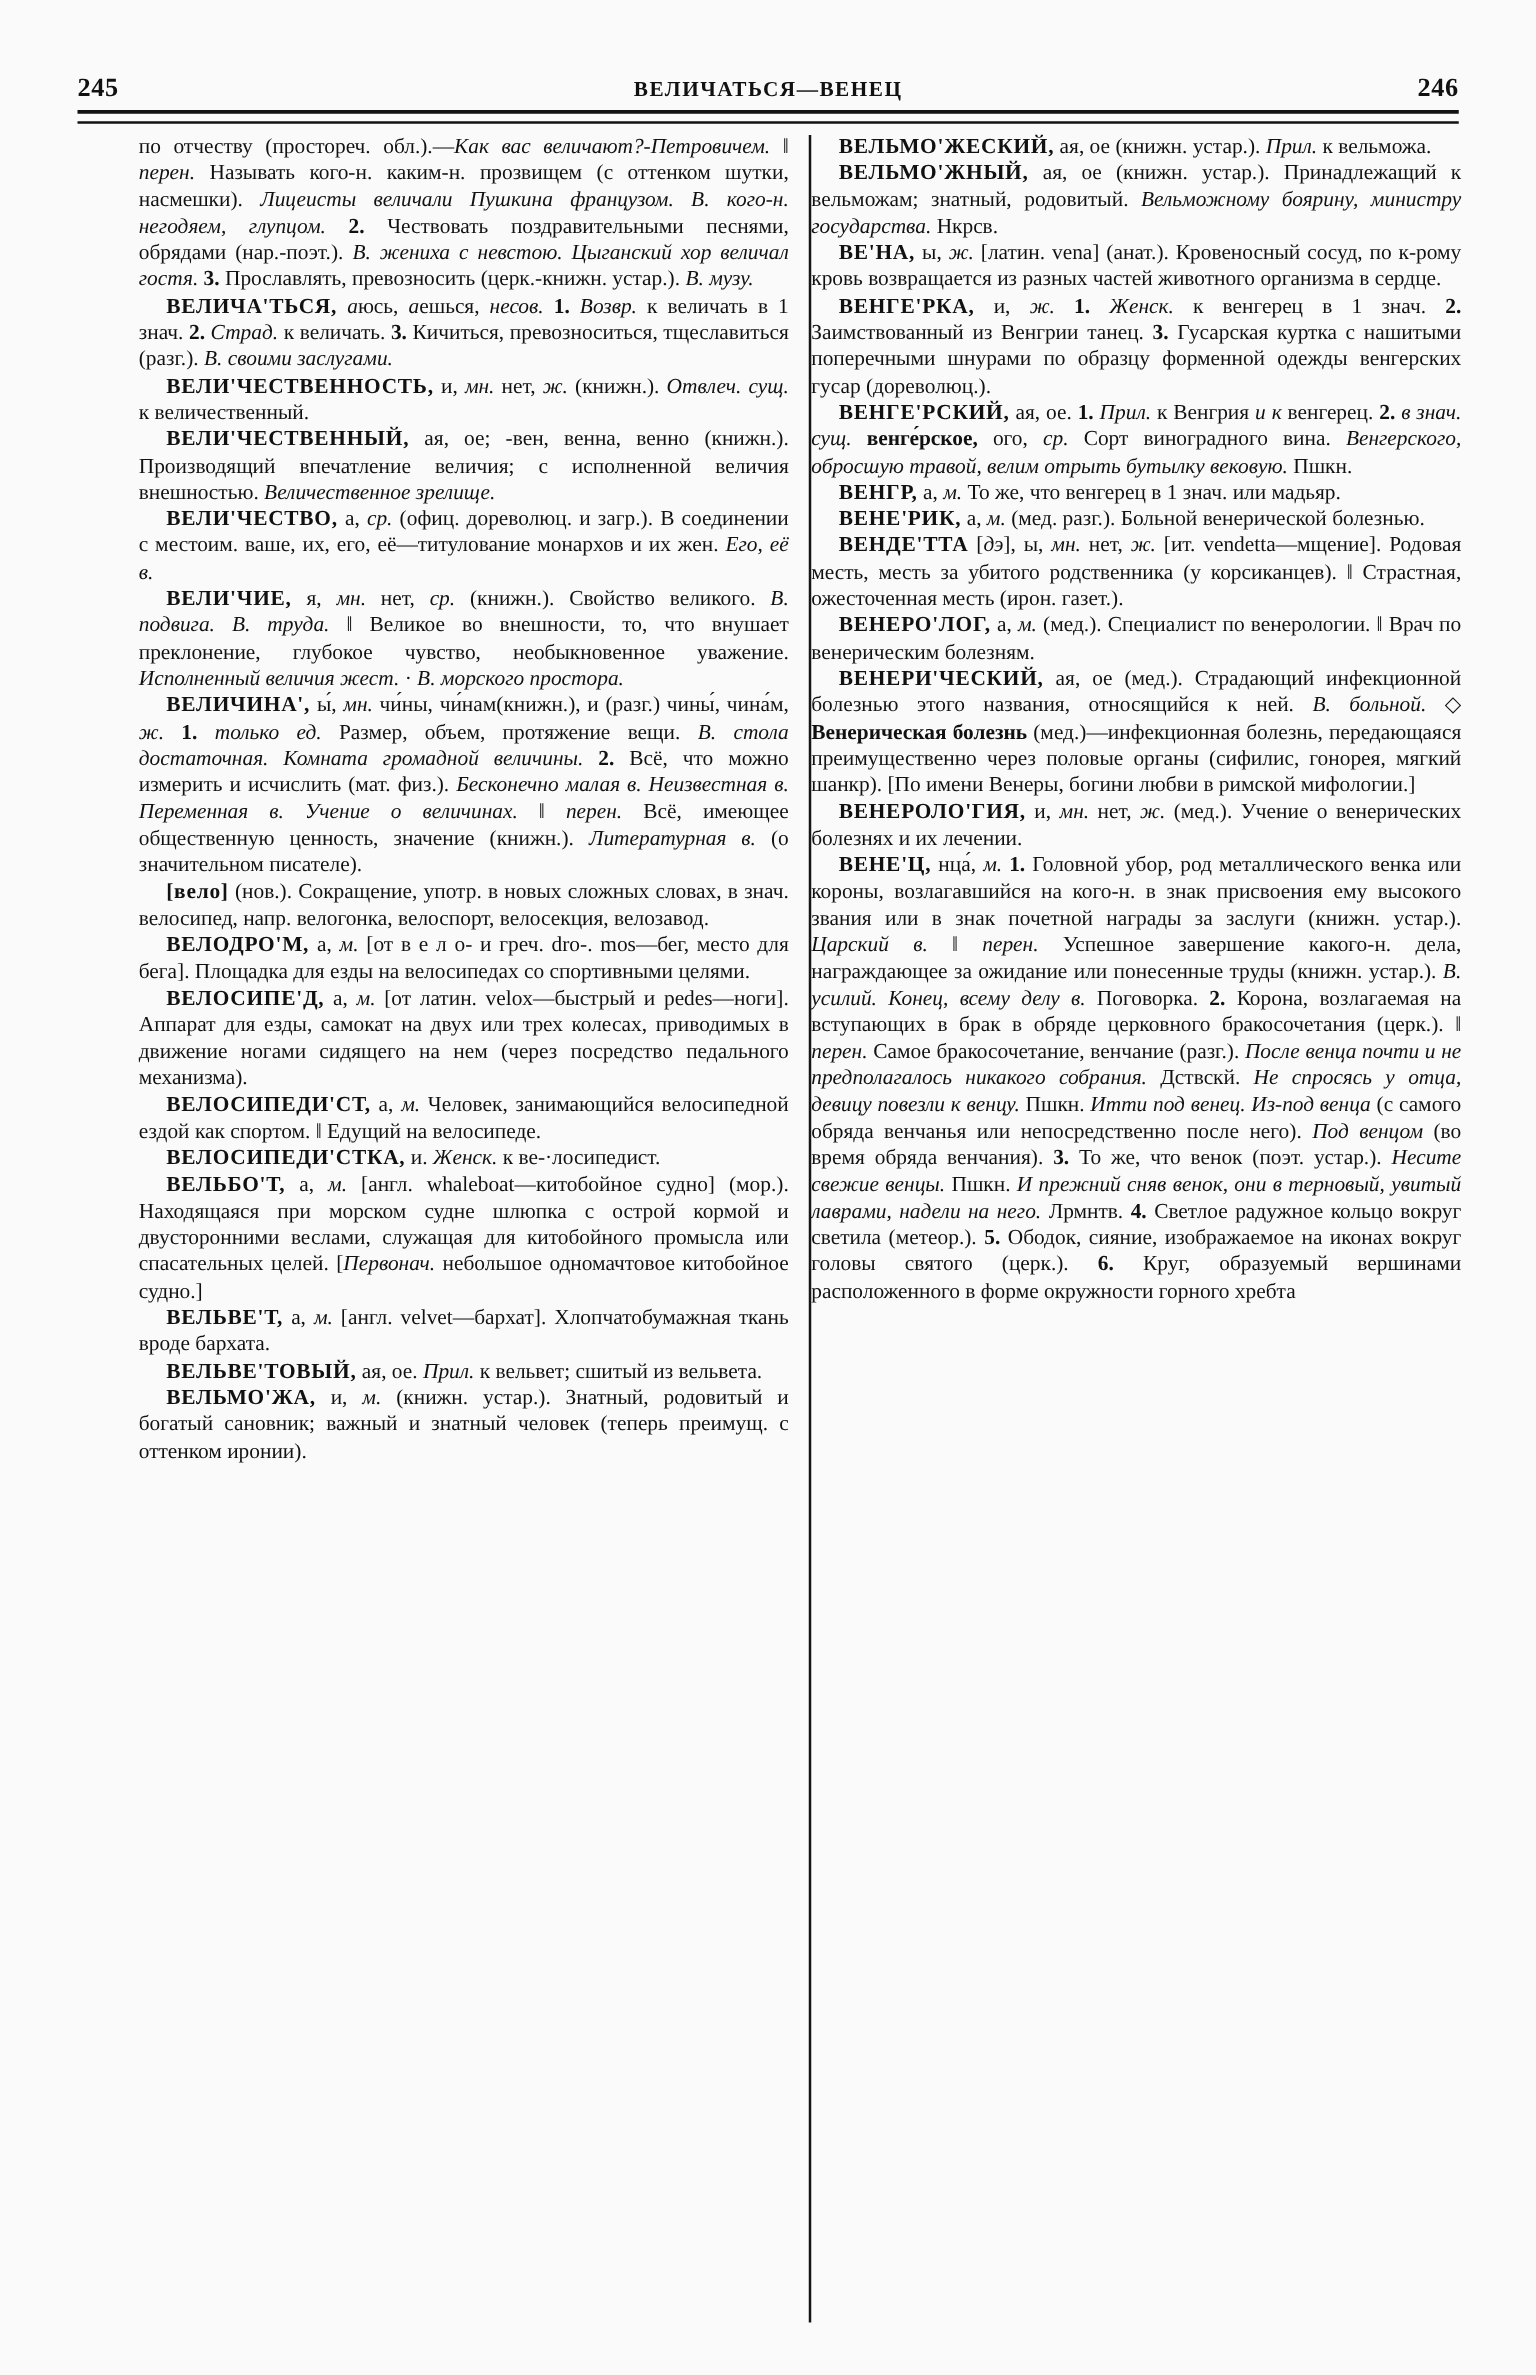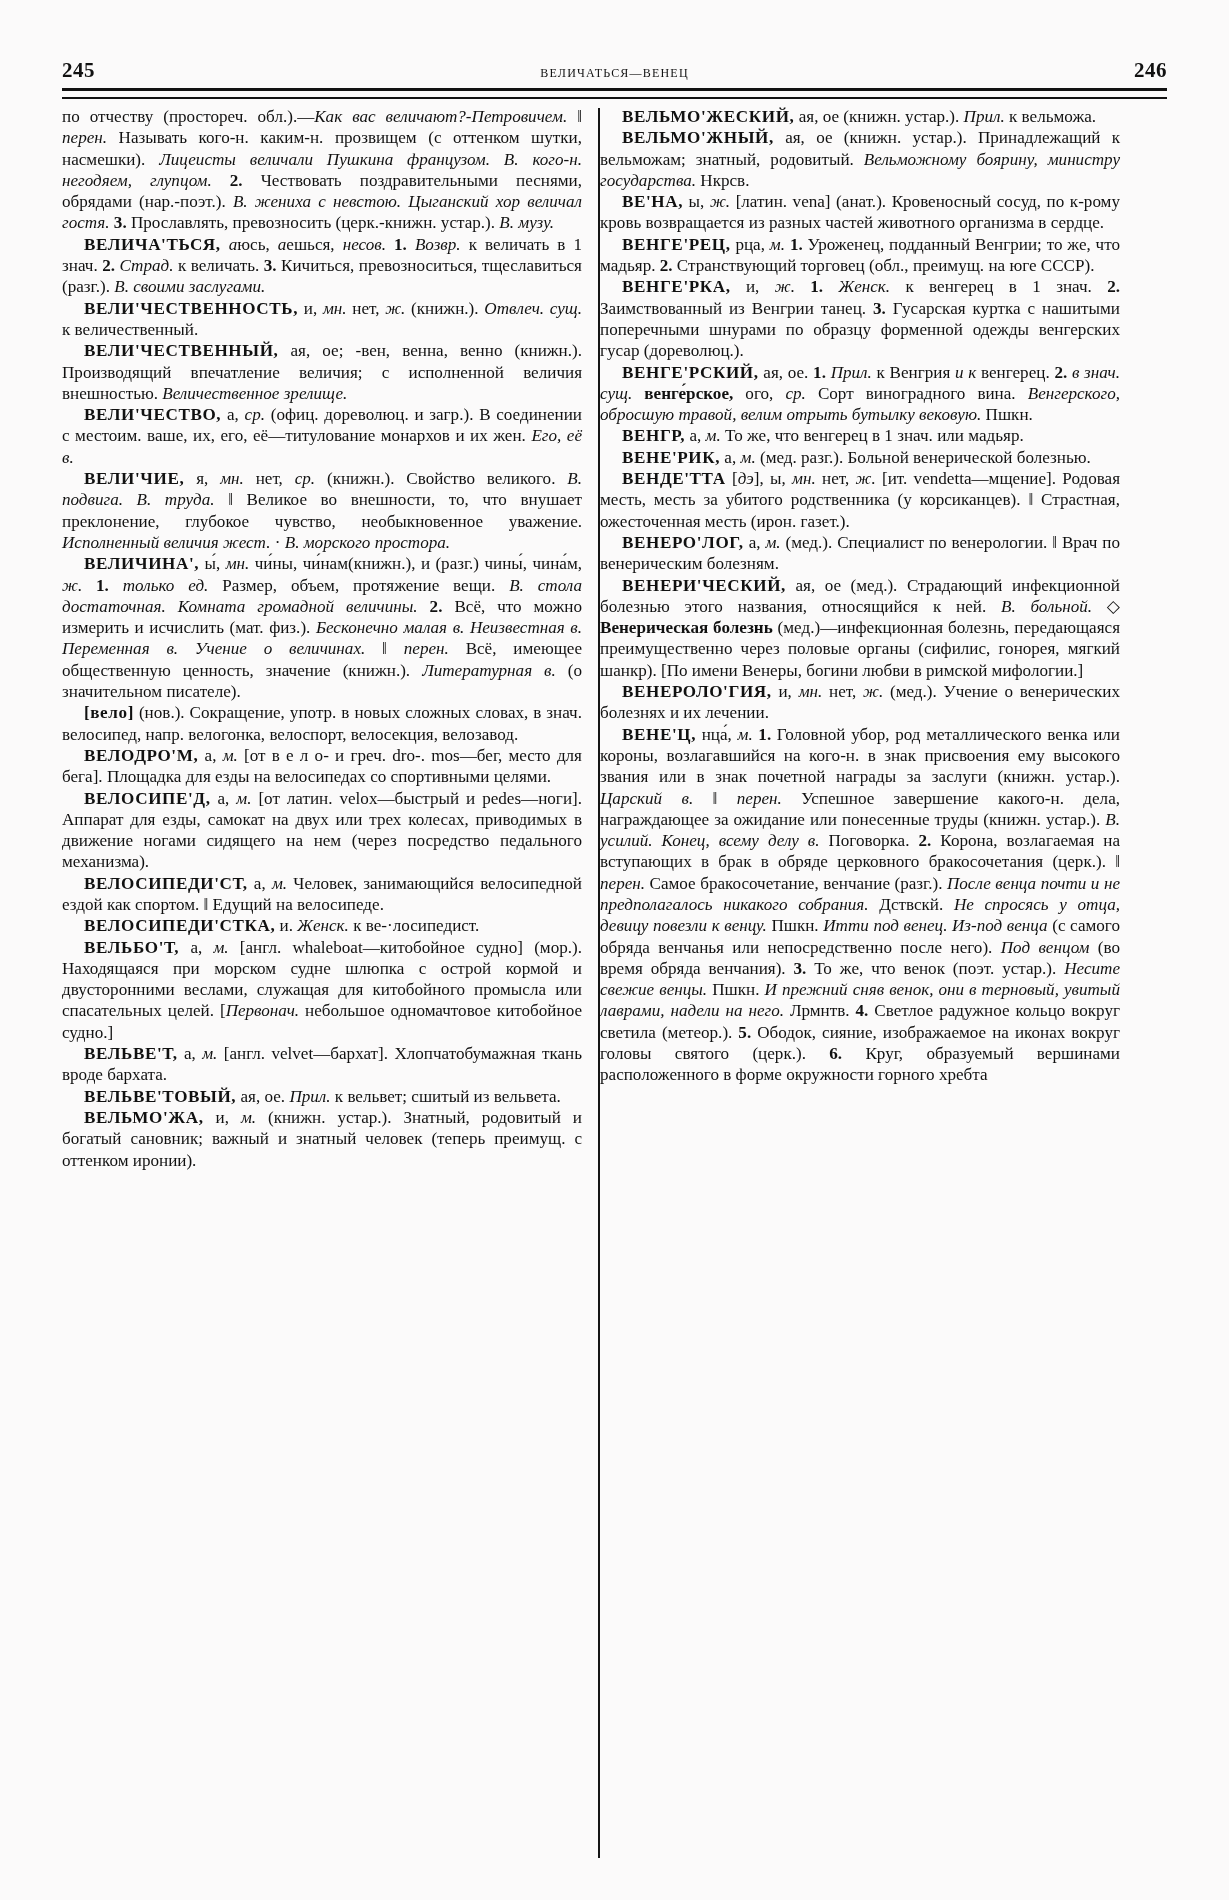--- a/index.html
+++ b/index.html
@@ -28,41 +28,42 @@
     align-items: baseline;
     justify-content: space-between;
   }
   .folio {
     font-weight: bold;
     font-size: 21px;
     letter-spacing: 0.5px;
     font-family: "Liberation Serif", serif;
   }
   .runtitle {
-    font-weight: normal;
-    font-size: 12px;
+    font-weight: bold;
+    font-size: 17px;
     letter-spacing: 1.2px;
   }
   .rule {
     position: absolute;
     left: 62px;
     right: 62px;
     top: 88px;
     height: 6px;
     border-top: 3px solid #121212;
     border-bottom: 2px solid #121212;
   }
   
   .columns {
     position: absolute;
     left: 62px;
     right: 60px;
     top: 106px;
     bottom: 40px;
     display: flex;
+    justify-content: flex-end;
   }
   .col {
     width: 520px;
     font-size: 17.1px;
     line-height: 21.3px;
     text-align: justify;
     text-justify: inter-word;
     hyphens: manual;
   }
   .col.left { padding-right: 16px; }
@@ -117,21 +118,20 @@
           <p class="entry"><span class="hw">ВЕЛЬВЕ'ТОВЫЙ,</span><span> ая, ое. <i>Прил.</i> к вельвет; сшитый из вельвета.</span></p>
           <p class="entry"><span class="hw">ВЕЛЬМО'ЖА,</span><span> и, <i>м.</i> (книжн. устар.). Знатный, родовитый и богатый сановник; важный и знатный человек (теперь преимущ. с оттенком иронии).</span></p>
         </div>
     </div>
     <div class="gutter"></div>
     <div class="col right">
       <div>
           <p class="entry"><span class="hw">ВЕЛЬМО'ЖЕСКИЙ,</span><span> ая, ое (книжн. устар.). <i>Прил.</i> к вельможа.</span></p>
           <p class="entry"><span class="hw">ВЕЛЬМО'ЖНЫЙ,</span><span> ая, ое (книжн. устар.). Принадлежащий к вельможам; знатный, родовитый. <i>Вельможному боярину, министру государства.</i> Нкрсв.</span></p>
           <p class="entry"><span class="hw">ВЕ'НА,</span><span> ы, <i>ж.</i> [латин. vena] (анат.). Кровеносный сосуд, по к-рому кровь возвращается из разных частей животного организма в сердце.</span></p>
-          <p class="entry"><span class="hw">ВЕНГЕ'РЕЦ,</span><span> рца, <i>м.</i> <b>1.</b> Уроженец, подданный Венгрии; то же, что мадьяр. <b>2.</b> Странствующий торговец (обл., преимущ. на юге СССР).</span></p>
           <p class="entry"><span class="hw">ВЕНГЕ'РКА,</span><span> и, <i>ж.</i> <b>1.</b> <i>Женск.</i> к венгерец в 1 знач. <b>2.</b> Заимствованный из Венгрии танец. <b>3.</b> Гусарская куртка с нашитыми поперечными шнурами по образцу форменной одежды венгерских гусар (дореволюц.).</span></p>
           <p class="entry"><span class="hw">ВЕНГЕ'РСКИЙ,</span><span> ая, ое. <b>1.</b> <i>Прил.</i> к Венгрия <i>и к</i> венгерец. <b>2.</b> <i>в знач. сущ.</i> <b>венге́рское,</b> ого, <i>ср.</i> Сорт виноградного вина. <i>Венгерского, обросшую травой, велим отрыть бутылку вековую.</i> Пшкн.</span></p>
           <p class="entry"><span class="hw">ВЕНГР,</span><span> а, <i>м.</i> То же, что венгерец в 1 знач. или мадьяр.</span></p>
           <p class="entry"><span class="hw">ВЕНЕ'РИК,</span><span> а, <i>м.</i> (мед. разг.). Больной венерической болезнью.</span></p>
           <p class="entry"><span class="hw">ВЕНДЕ'ТТА</span><span> [<i>дэ</i>], ы, <i>мн.</i> нет, <i>ж.</i> [ит. vendetta—мщение]. Родовая месть, месть за убитого родственника (у корсиканцев). ‖ Страстная, ожесточенная месть (ирон. газет.).</span></p>
           <p class="entry"><span class="hw">ВЕНЕРО'ЛОГ,</span><span> а, <i>м.</i> (мед.). Специалист по венерологии. ‖ Врач по венерическим болезням.</span></p>
           <p class="entry"><span class="hw">ВЕНЕРИ'ЧЕСКИЙ,</span><span> ая, ое (мед.). Страдающий инфекционной болезнью этого названия, относящийся к ней. <i>В. больной.</i> ◇ <b>Венерическая болезнь</b> (мед.)—инфекционная болезнь, передающаяся преимущественно через половые органы (сифилис, гонорея, мягкий шанкр). [По имени Венеры, богини любви в римской мифологии.]</span></p>
           <p class="entry"><span class="hw">ВЕНЕРОЛО'ГИЯ,</span><span> и, <i>мн.</i> нет, <i>ж.</i> (мед.). Учение о венерических болезнях и их лечении.</span></p>
           <p class="entry"><span class="hw">ВЕНЕ'Ц,</span><span> нца́, <i>м.</i> <b>1.</b> Головной убор, род металлического венка или короны, возлагавшийся на кого-н. в знак присвоения ему высокого звания или в знак почетной награды за заслуги (книжн. устар.). <i>Царский в.</i> ‖ <i>перен.</i> Успешное завершение какого-н. дела, награждающее за ожидание или понесенные труды (книжн. устар.). <i>В. усилий. Конец, всему делу в.</i> Поговорка. <b>2.</b> Корона, возлагаемая на вступающих в брак в обряде церковного бракосочетания (церк.). ‖ <i>перен.</i> Самое бракосочетание, венчание (разг.). <i>После венца почти и не предполагалось никакого собрания.</i> Дствскй. <i>Не спросясь у отца, девицу повезли к венцу.</i> Пшкн. <i>Итти под венец. Из-под венца</i> (с самого обряда венчанья или непосредственно после него). <i>Под венцом</i> (во время обряда венчания). <b>3.</b> То же, что венок (поэт. устар.). <i>Несите свежие венцы.</i> Пшкн. <i>И прежний сняв венок, они в терновый, увитый лаврами, надели на него.</i> Лрмнтв. <b>4.</b> Светлое радужное кольцо вокруг светила (метеор.). <b>5.</b> Ободок, сияние, изображаемое на иконах вокруг головы святого (церк.). <b>6.</b> Круг, образуемый вершинами расположенного в форме окружности горного хребта</span></p>
         </div>

